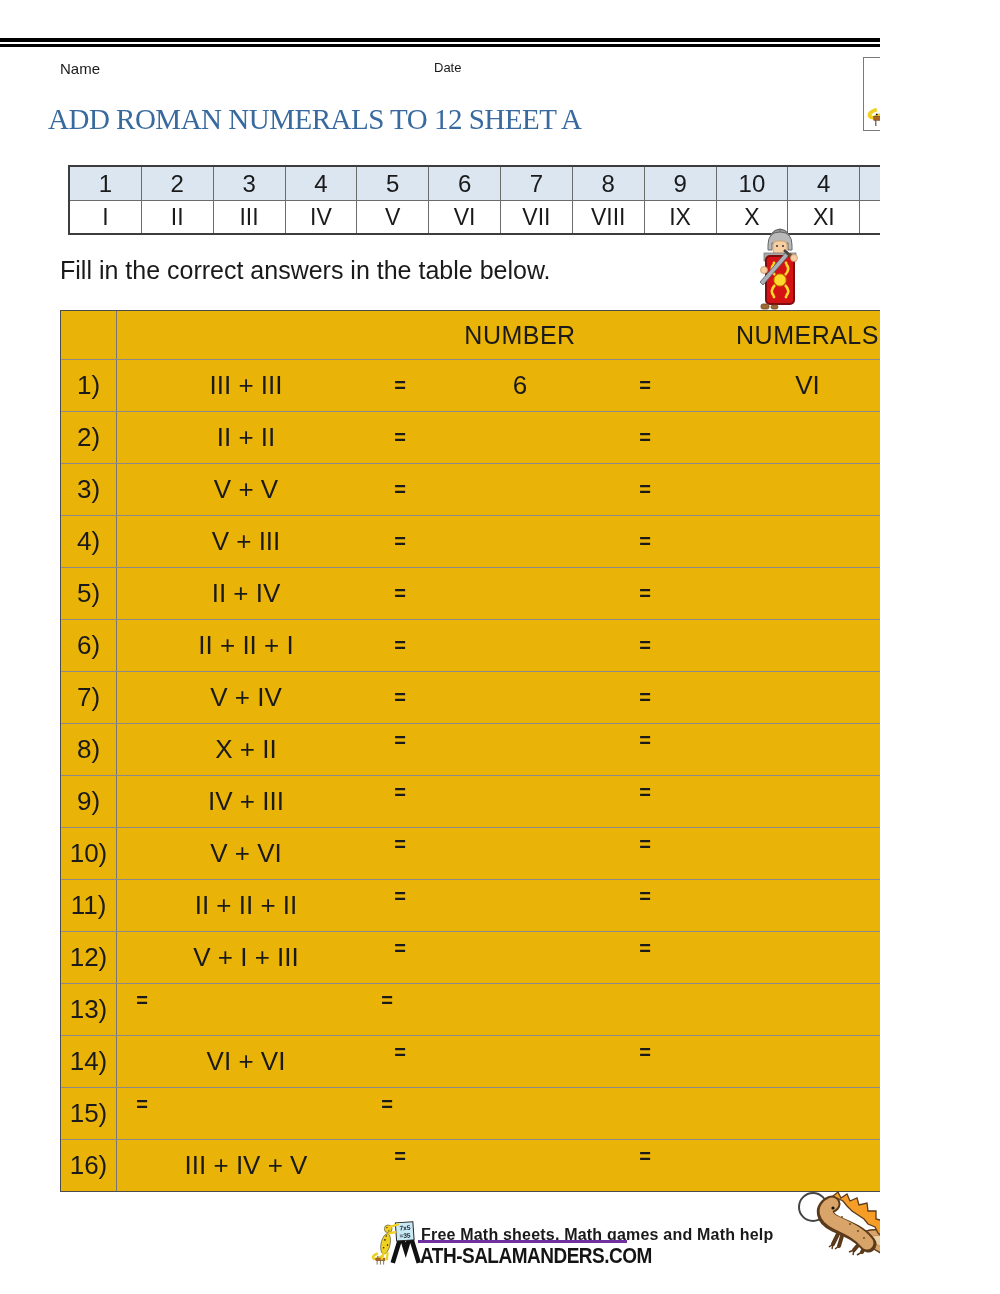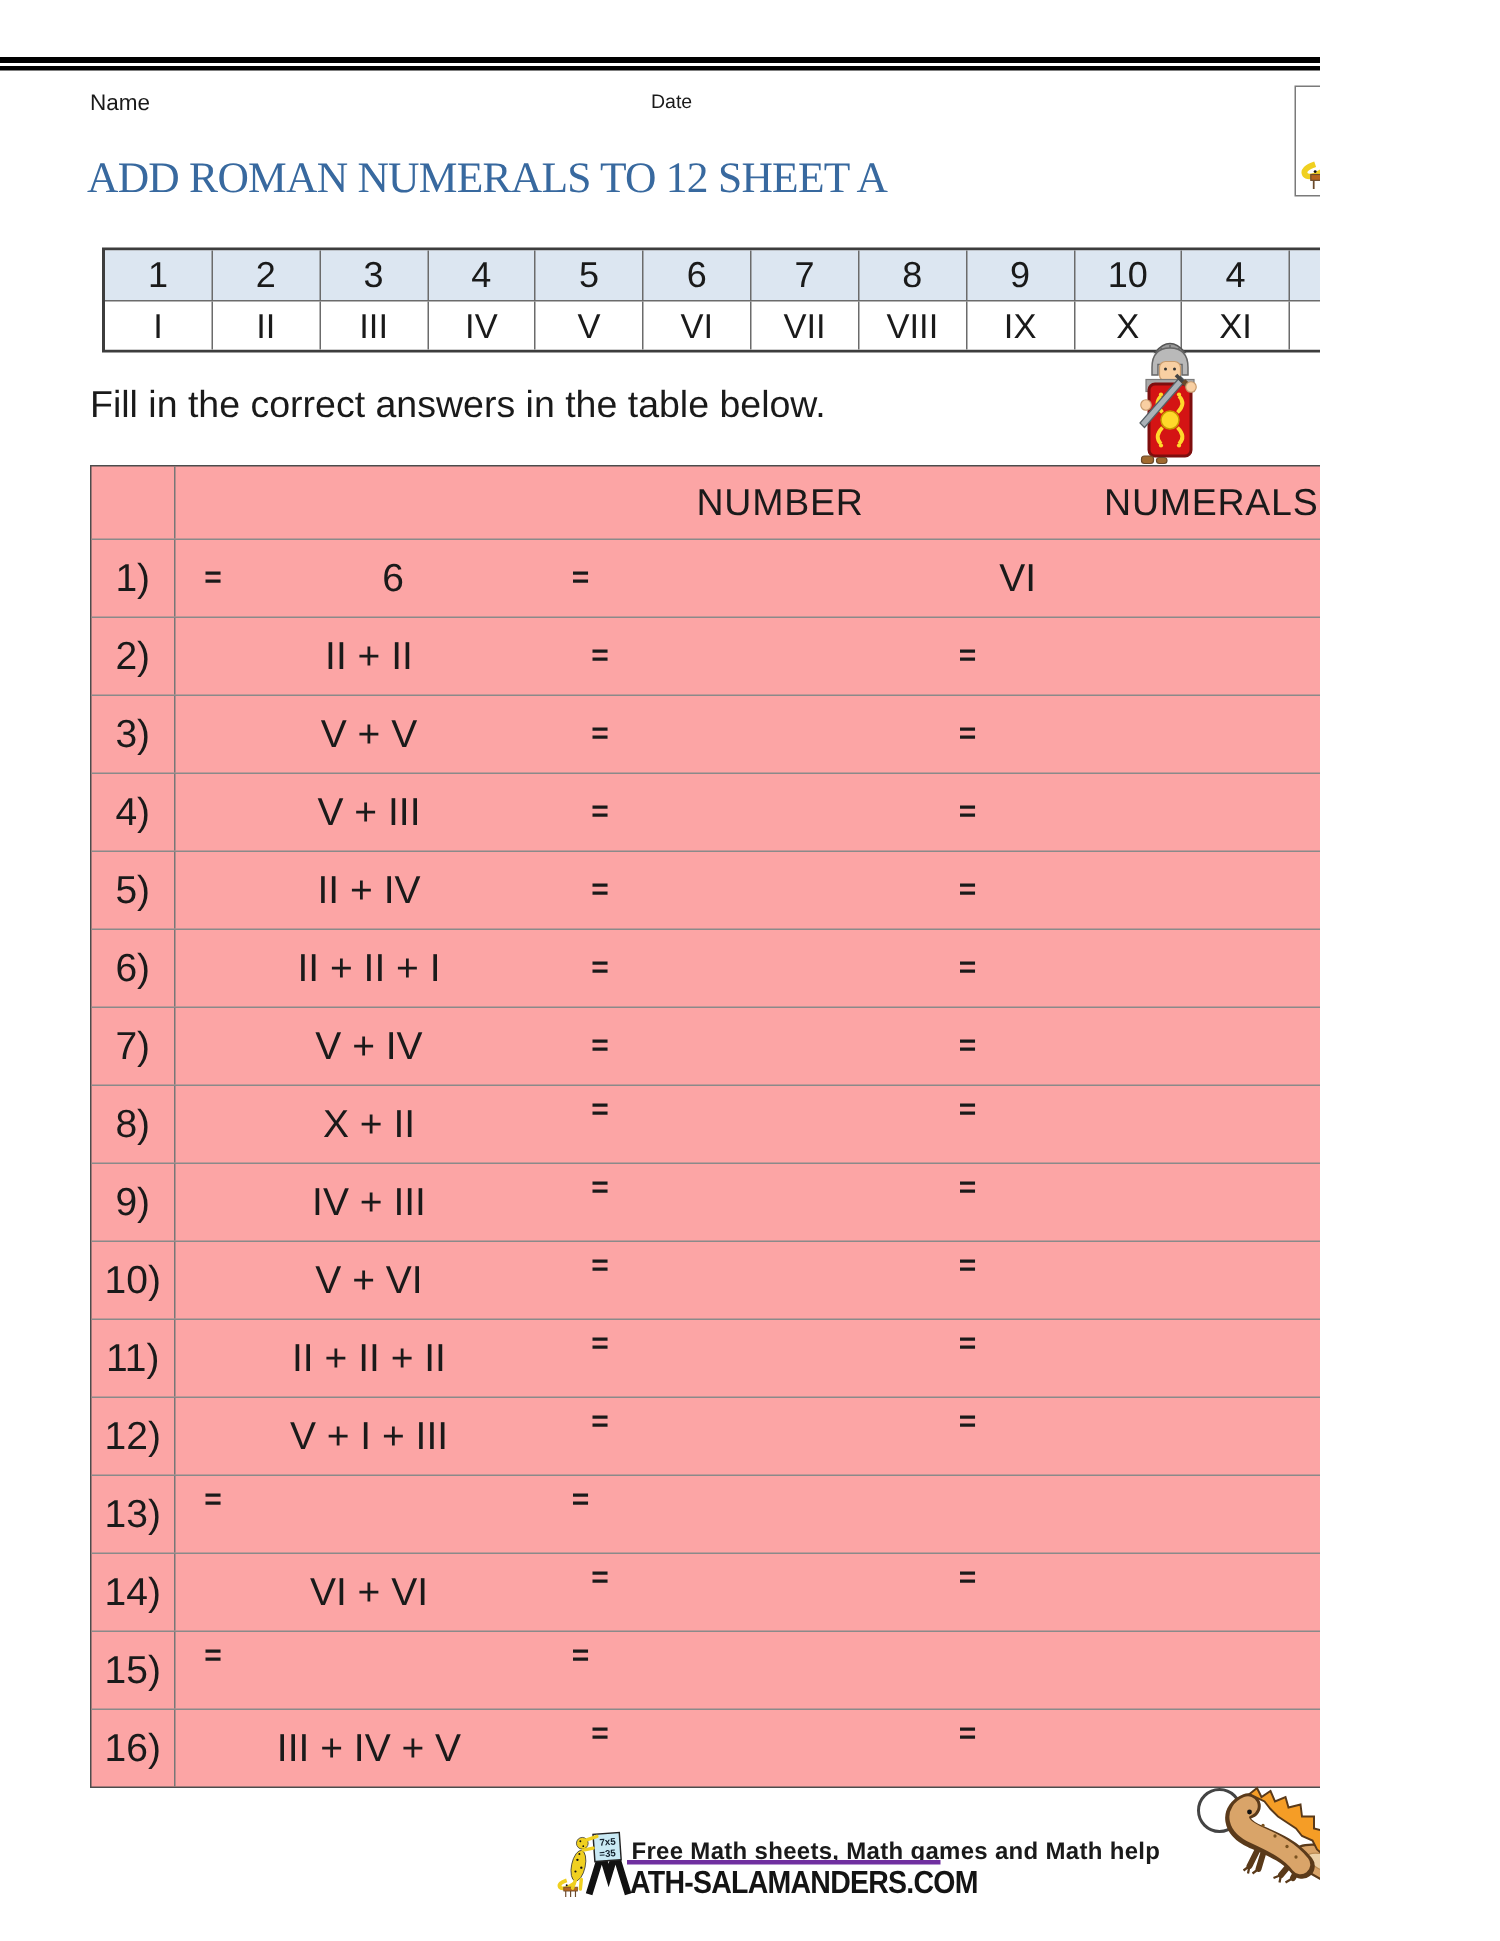--- a/index.html
+++ b/index.html
@@ -9,39 +9,39 @@
 
   
   .topbar{left:0;top:38px;width:1000px;height:9px;
           background:linear-gradient(to bottom,#000 0 48%,#fff 48% 64%,#000 64% 100%);}
 
   .name-label{left:60px;top:60px;font-size:15px;}
   .date-label{left:434px;top:60px;font-size:13px;}
 
   .logo-box{left:863px;top:57px;width:82px;height:72px;border:1px solid #7a7a7a;background:#fff;}
 
-  .sheet-title{left:58px;top:103px;font-family:"Liberation Serif",serif;font-size:29px;
+  .sheet-title{left:48px;top:103px;font-family:"Liberation Serif",serif;font-size:29px;
                letter-spacing:-0.5px;color:#38699f;white-space:nowrap;}
 
   
   .ref-table{left:68px;top:165px;width:862px;border:2px solid #3d3d3d;}
   .ref-row{display:grid;grid-template-columns:repeat(12,1fr);}
   .ref-row.nums{height:33px;background:#dce6f1;}
   .ref-row.roms{height:32px;background:#fff;border-top:1px solid #6b6b6b;}
   .ref-cell{display:flex;align-items:center;justify-content:center;border-right:1px solid #6b6b6b;}
   .ref-cell:last-child{border-right:none;}
   .ref-num{font-size:24px;}
   .ref-rom{font-size:23px;}
 
   .instruction{left:60px;top:256px;font-size:25px;}
 
   .soldier{left:749px;top:226px;}
 
   
-  .main-table{left:60px;top:310px;width:881px;border:1.5px solid #4c4c4c;box-sizing:border-box;background:#fca5a5;}
+  .main-table{left:60px;top:310px;width:881px;border:1.5px solid #4c4c4c;box-sizing:border-box;background:#eab308;}
   .hrow,.mrow{display:flex;align-items:stretch;box-sizing:border-box;}
   .hrow{height:48px;}
   .mrow{height:52px;border-top:1px solid #8a8a8a;}
   .cell{display:flex;align-items:center;justify-content:center;box-sizing:border-box;}
   .cell.label{width:56px;border-right:1px solid #777;font-size:26px;}
   .cell.expr{width:258px;font-size:26px;white-space:nowrap;}
   .cell.eq{width:50px;font-size:20px;font-weight:700;}
   .cell.eq2{width:60px;}
   .cell.num{width:190px;font-size:26px;}
   .cell.rom{flex:1;font-size:26px;}
@@ -166,20 +166,21 @@
       <div class="cell label"></div>
       <div class="cell expr"></div>
       <div class="cell eq"></div>
       <div class="cell num">NUMBER</div>
       <div class="cell eq eq2"></div>
       <div class="cell rom">NUMERALS</div>
     </div>
     <div id="main-body">
         <div class="mrow">
       <div class="cell label">1)</div>
+      <div class="cell expr">III + III</div>
       <div class="cell eq">=</div>
       <div class="cell num">6</div>
       <div class="cell eq eq2">=</div>
       <div class="cell rom">VI</div>
     </div>
         <div class="mrow">
       <div class="cell label">2)</div>
       <div class="cell expr">II + II</div>
       <div class="cell eq">=</div>
       <div class="cell num"></div>

